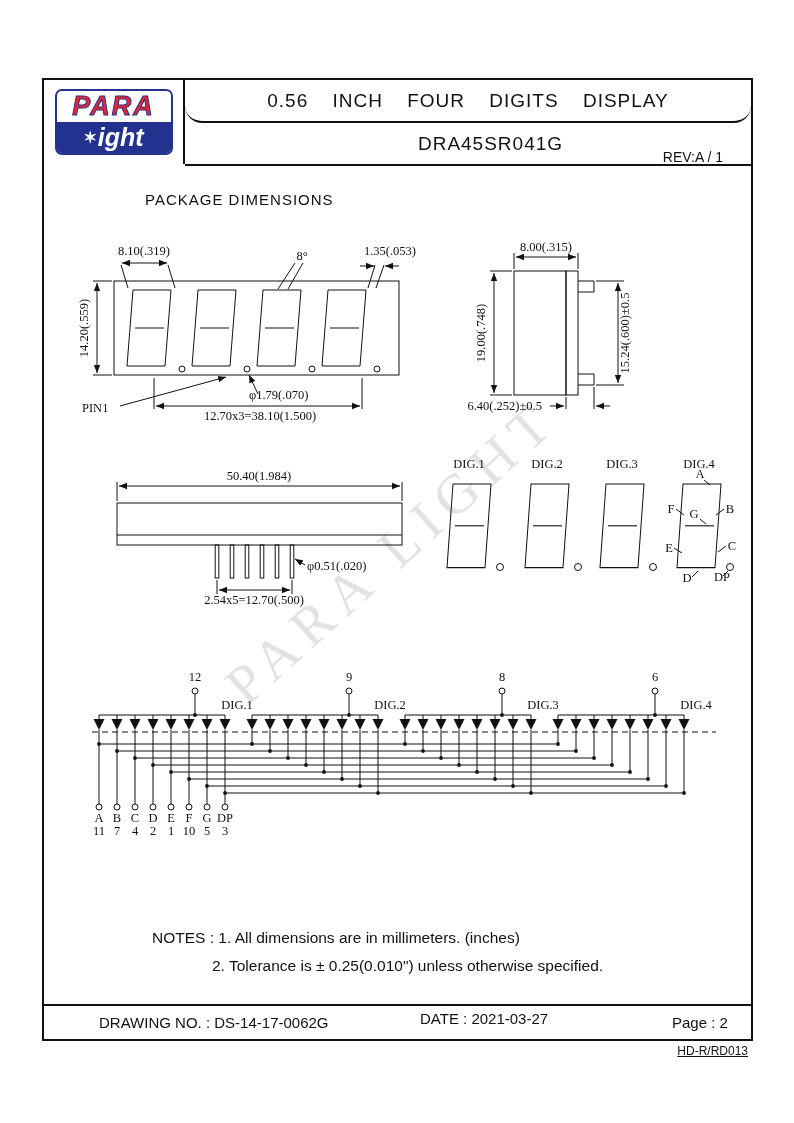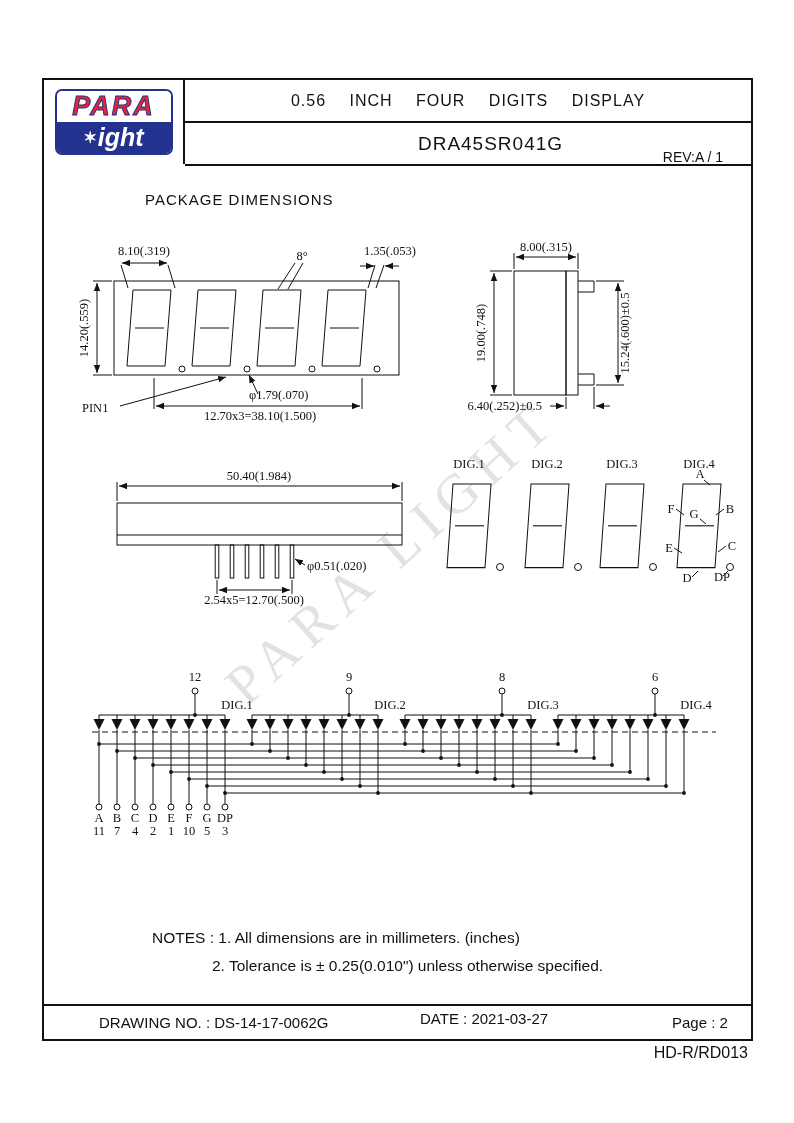--- a/index.html
+++ b/index.html
@@ -12,31 +12,31 @@
              border-right:2px solid #111;display:flex;align-items:center;justify-content:center;}
   .logo{width:114px;border:2px solid #23318f;border-radius:7px;overflow:hidden;background:#f9a8d4;}
   .logo-top{height:31px;display:flex;align-items:center;justify-content:center;background:#fff;}
   .logo-para{color:#e8262d;font-weight:bold;font-style:italic;font-size:27px;letter-spacing:2px;
              -webkit-text-stroke:1px #23318f;line-height:1;}
   .logo-bot{height:31px;background:#23318f;color:#fff;display:flex;align-items:center;justify-content:center;
             font-size:25px;font-weight:bold;font-style:italic;line-height:1;}
   .logo-star{font-size:16px;margin-right:1px;font-style:normal;}
   .title-cell{position:absolute;left:141px;top:0;right:0;height:41px;border-bottom:2px solid #111;
               display:flex;align-items:center;justify-content:center;
-              font-size:16px;letter-spacing:1px;word-spacing:18px;}
+              font-size:19px;letter-spacing:1px;word-spacing:18px;border-radius:17px;}
   .pn-row{position:absolute;left:141px;top:43px;right:0;height:41px;border-bottom:2px solid #111;}
   .pn{position:absolute;left:0;right:0;top:0;bottom:0;display:flex;align-items:center;justify-content:center;
       font-size:19px;letter-spacing:1px;padding-left:45px;}
   .rev{position:absolute;right:28px;top:0;bottom:0;display:flex;align-items:center;font-size:14px;margin-top:27px;}
   
   .footer{position:absolute;left:0;right:0;bottom:0;height:33px;border-top:2px solid #111;font-size:15px;}
   .f-no{position:absolute;left:24px;top:0;bottom:0;display:flex;align-items:center;margin-left:31px;}
   .f-date{position:absolute;left:376px;top:0;bottom:8px;display:flex;align-items:center;}
   .f-page{position:absolute;left:628px;top:0;bottom:0;display:flex;align-items:center;}
-  .doccode{position:absolute;top:1044px;right:46px;font-size:16px;}
+  .doccode{position:absolute;top:1044px;right:46px;font-size:12px;text-decoration:underline;}
   
   svg .dt{font-family:"Liberation Serif",serif;fill:#111;stroke:none;font-size:12.5px;}
   svg .st{font-family:"Liberation Sans",sans-serif;fill:#111;stroke:none;}
   svg .wm{font-family:"Liberation Serif",serif;fill:#1a1a1a;stroke:none;opacity:0.12;letter-spacing:10px;font-size:56px;}
   .drawing-svg{position:absolute;left:0;top:86px;width:707px;height:840px;}
 </style>
 </head>
 <body>
 
 <div class="sheet">

